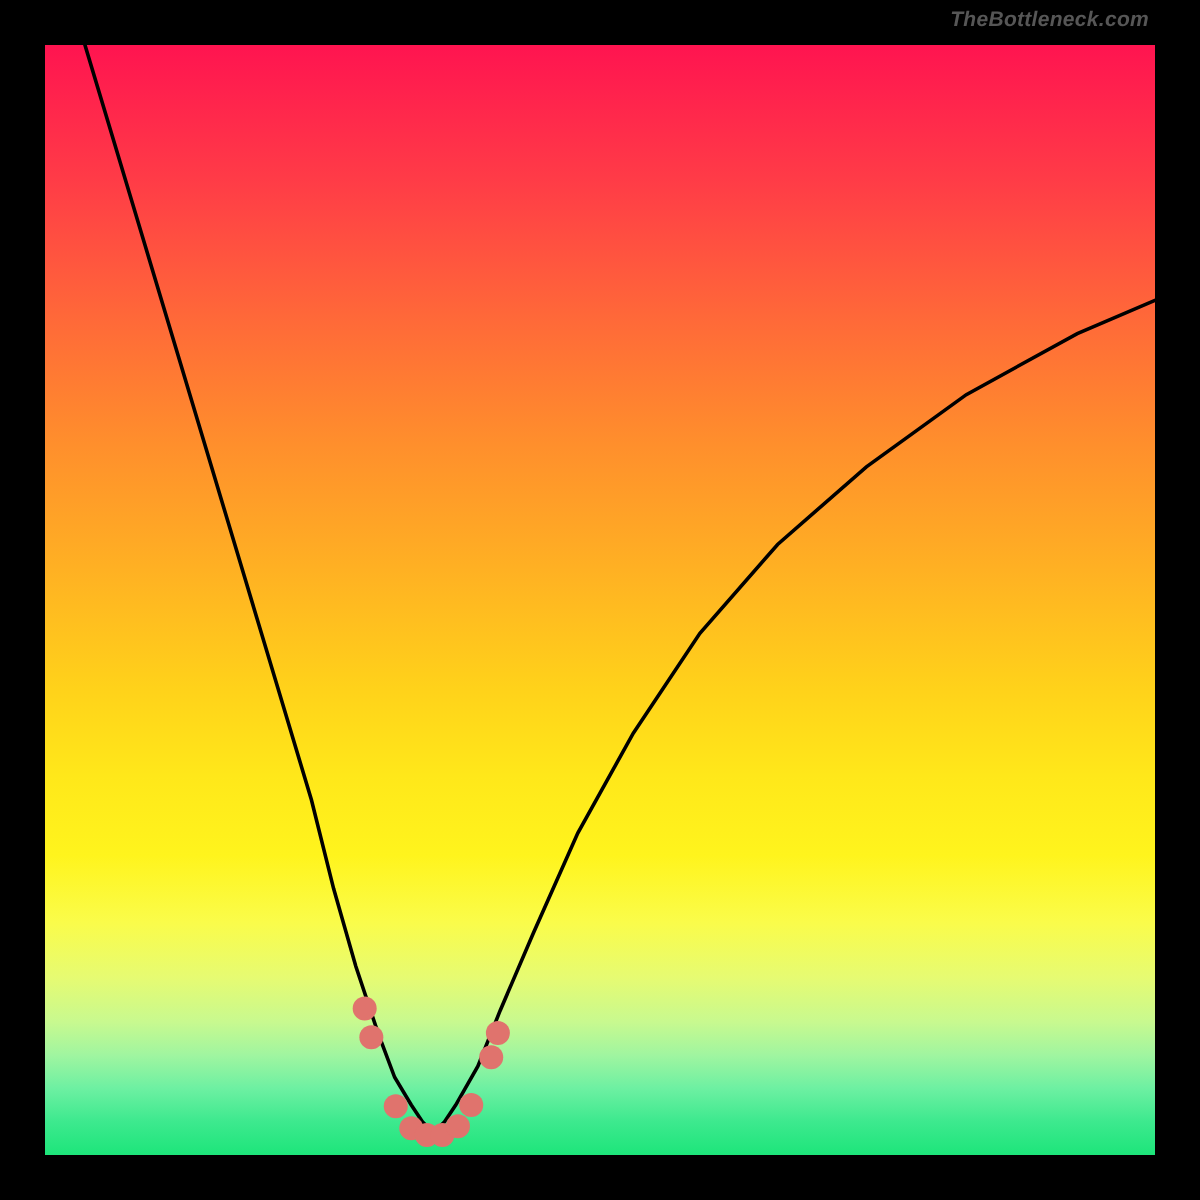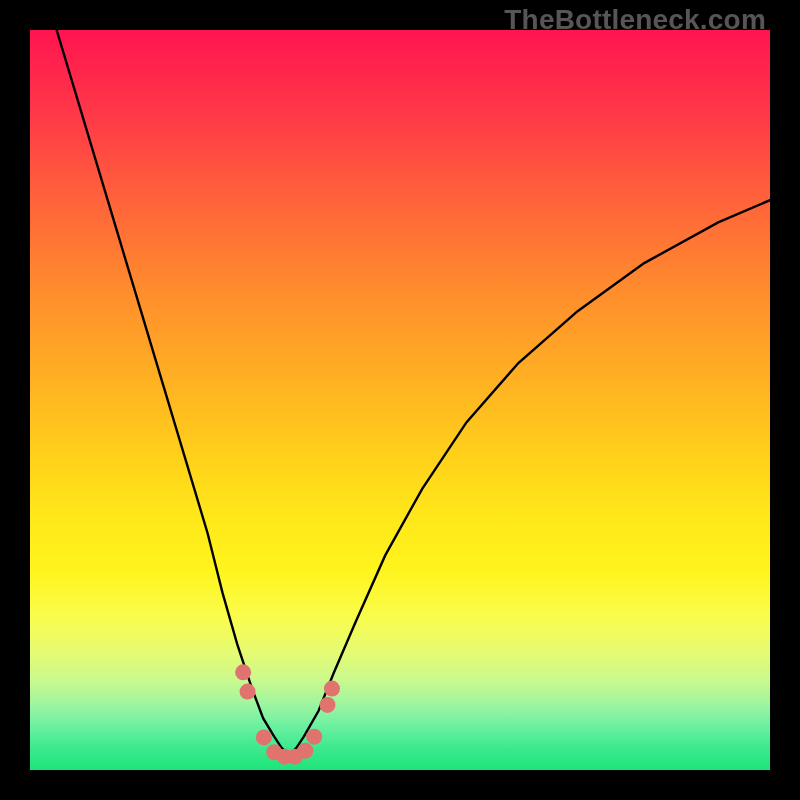--- a/index.html
+++ b/index.html
@@ -44,25 +44,26 @@
     position: absolute;
     inset: 0;
     width: 740px;
     height: 740px;
   }
   .watermark {
     position: absolute;
     top: 4px;
     right: 34px;
     font-family: Arial, Helvetica, sans-serif;
-    font-size: 28px;
+    font-size: 14px;
     font-weight: 600;
     color: #565656;
     letter-spacing: 0.2px;
     user-select: none;
+    font-style: italic;
   }
 </style>
 </head>
 <body>
 
 <div class="watermark">TheBottleneck.com</div>
 
 <div class="frame">
   <div class="gradient"></div>
   <svg class="curve-svg" viewBox="0 0 740 740" preserveAspectRatio="none">

